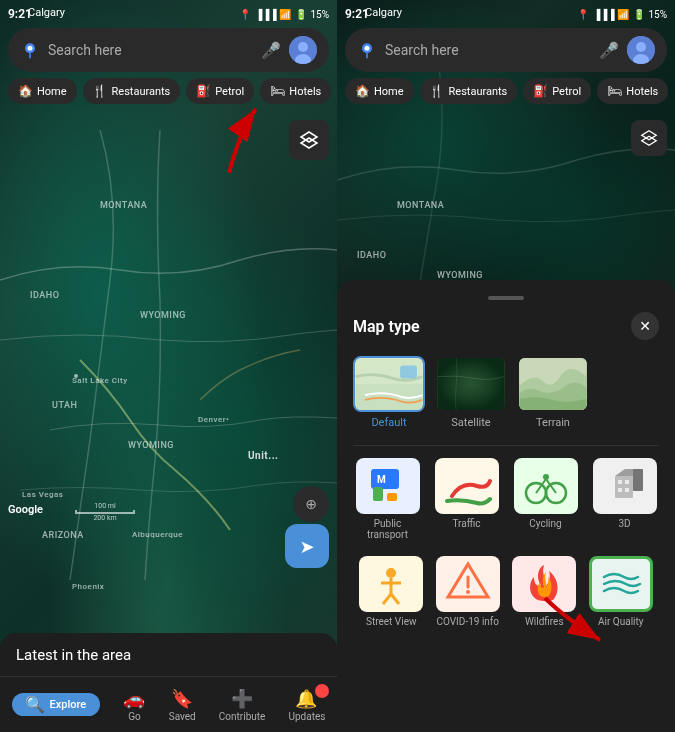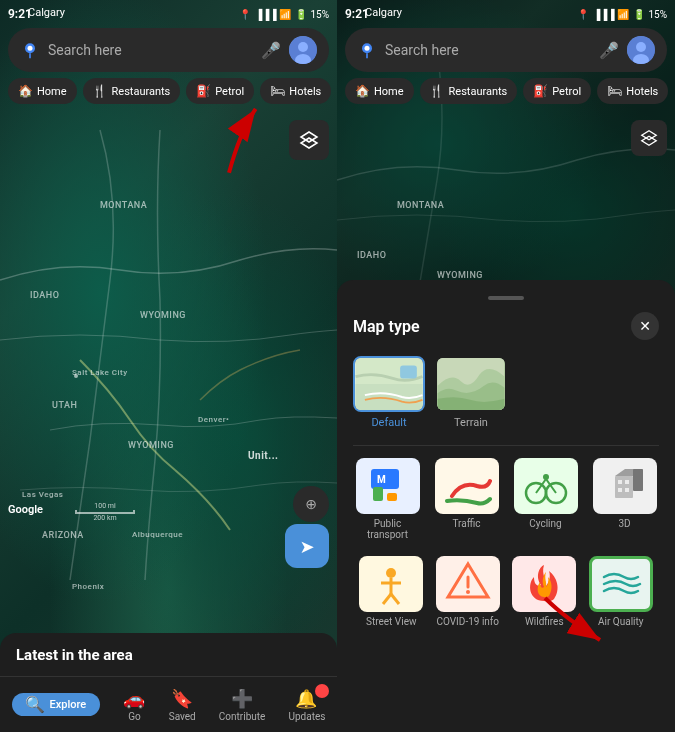--- a/index.html
+++ b/index.html
@@ -229,21 +229,21 @@
       right: 0;
       background: #1e1e1e;
       border-radius: 16px 16px 0 0;
       padding: 12px 16px;
       z-index: 10;
     }
 
     .bottom-card-title {
       color: white;
       font-size: 15px;
-      font-weight: 700;
+      font-weight: 400;
     }
 
     
     .bottom-nav-left {
       position: absolute;
       bottom: 0;
       left: 0;
       right: 0;
       height: 56px;
       background: #1e1e1e;
@@ -646,21 +646,21 @@
           <polygon points="0 0, 8 3, 0 6" fill="#cc0000"></polygon>
         </marker>
       </defs>
       <path d="M 10 50 Q 40 20 65 8" stroke="#cc0000" stroke-width="4" fill="none" marker-end="url(#arrowhead-l)"></path>
     </svg>
   </div>
 
   <div class="map-label" style="top:200px;left:100px">MONTANA</div>
   <div class="map-label" style="top:290px;left:30px">IDAHO</div>
   <div class="map-label" style="top:310px;left:140px">WYOMING</div>
-  <div class="map-label" style="top:368px;left:72px;font-size:8px">Salt Lake City</div>
+  <div class="map-label" style="top:376px;left:72px;font-size:8px">Salt Lake City</div>
   <div style="position:absolute;top:374px;left:74px;width:4px;height:4px;background:rgba(255,255,255,0.6);border-radius:50%;z-index:6"></div>
   <div class="map-label" style="top:415px;left:198px;font-size:8px">Denver•</div>
   <div class="map-label" style="top:400px;left:52px">UTAH</div>
   <div class="map-label" style="top:440px;left:128px">WYOMING</div>
   <div class="map-label" style="top:490px;left:22px;font-size:8px">Las Vegas</div>
   <div class="map-label" style="top:530px;left:42px">ARIZONA</div>
   <div class="map-label" style="top:530px;left:132px;font-size:8px">Albuquerque</div>
   <div class="map-label" style="top:582px;left:72px;font-size:8px">Phoenix</div>
   <div class="map-label" style="top:450px;left:248px;font-size:10px;font-weight:700;color:rgba(255,255,255,0.8)">Unit...</div>
 
@@ -805,20 +805,39 @@
               <path d="M10,40 Q30,35 50,42 Q60,45 72,40" stroke="white" stroke-width="2" fill="none"></path>
               <path d="M10,45 Q30,40 50,47 Q60,50 72,45" stroke="#f0a050" stroke-width="2" fill="none"></path>
 
               <rect x="48" y="8" width="18" height="14" rx="3" fill="#90c8e0"></rect>
             </svg>
           </div>
         </div>
         <span class="map-type-label active">Default</span>
       </div>
 
+      <div class="map-type-item">
+        <div class="map-type-thumb">
+          <div class="thumb-satellite">
+            <svg viewBox="0 0 72 56" xmlns="http://www.w3.org/2000/svg" style="width:100%;height:100%">
+              <rect width="72" height="56" fill="#1a3a25"></rect>
+              <rect x="0" y="0" width="72" height="56" fill="url(#sat)"></rect>
+              <defs>
+                <radialGradient id="sat" cx="50%" cy="50%">
+                  <stop offset="0%" stop-color="#2a5a35" stop-opacity="0.8"></stop>
+                  <stop offset="100%" stop-color="#0a2a15" stop-opacity="1"></stop>
+                </radialGradient>
+              </defs>
+              <path d="M0,20 Q20,18 40,22 Q55,25 72,20" stroke="rgba(255,255,255,0.15)" stroke-width="1" fill="none"></path>
+              <path d="M20,0 Q22,15 20,30 Q18,45 20,56" stroke="rgba(255,255,255,0.1)" stroke-width="1" fill="none"></path>
+            </svg>
+          </div>
+        </div>
+        <span class="map-type-label">Satellite</span>
+      </div>
 
       <div class="map-type-item">
         <div class="map-type-thumb">
           <div class="thumb-terrain">
             <svg viewBox="0 0 72 56" xmlns="http://www.w3.org/2000/svg" style="width:100%;height:100%">
               <rect width="72" height="56" fill="#c8d8b8"></rect>
               <path d="M0,30 Q15,15 25,25 Q35,35 45,18 Q55,5 72,20 L72,56 L0,56 Z" fill="#a8c898" opacity="0.8"></path>
               <path d="M0,38 Q10,30 20,35 Q35,42 50,30 Q60,22 72,32 L72,56 L0,56 Z" fill="#90b880" opacity="0.7"></path>
               <path d="M0,44 Q20,40 35,45 Q50,50 72,44 L72,56 L0,56 Z" fill="#78a868" opacity="0.6"></path>
             </svg>

